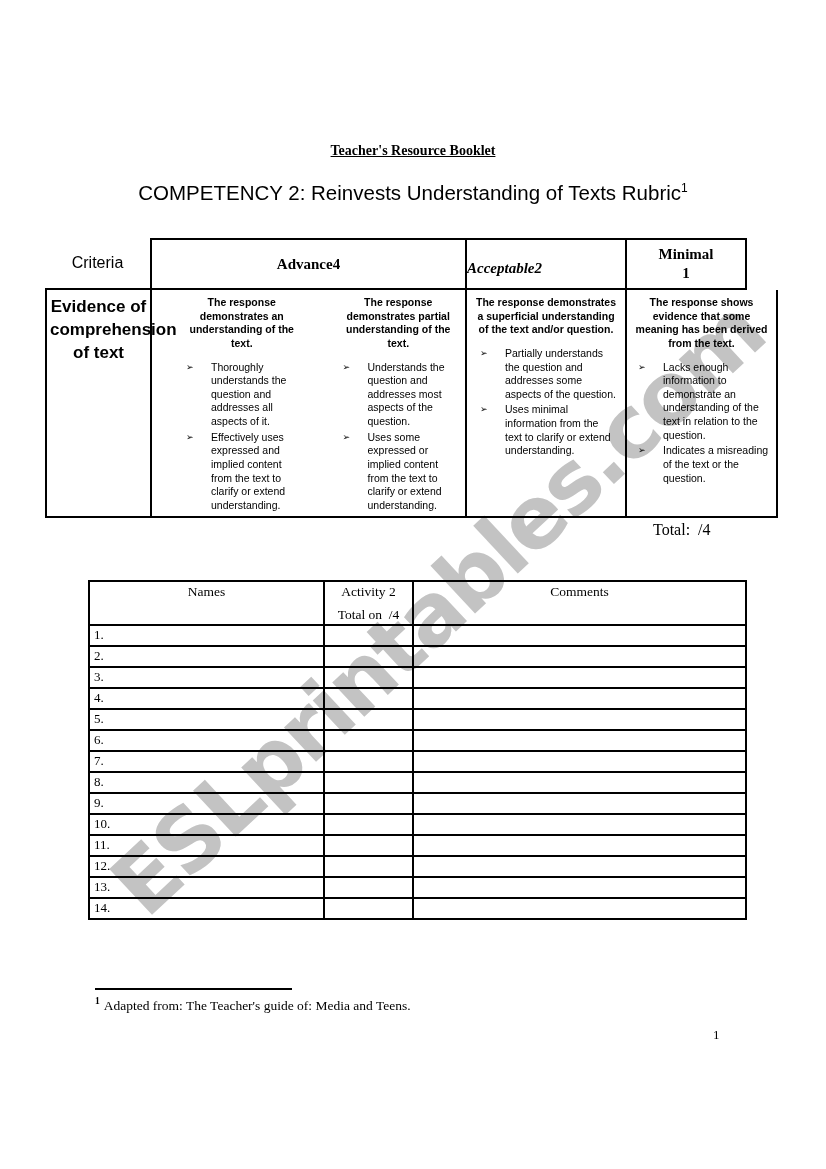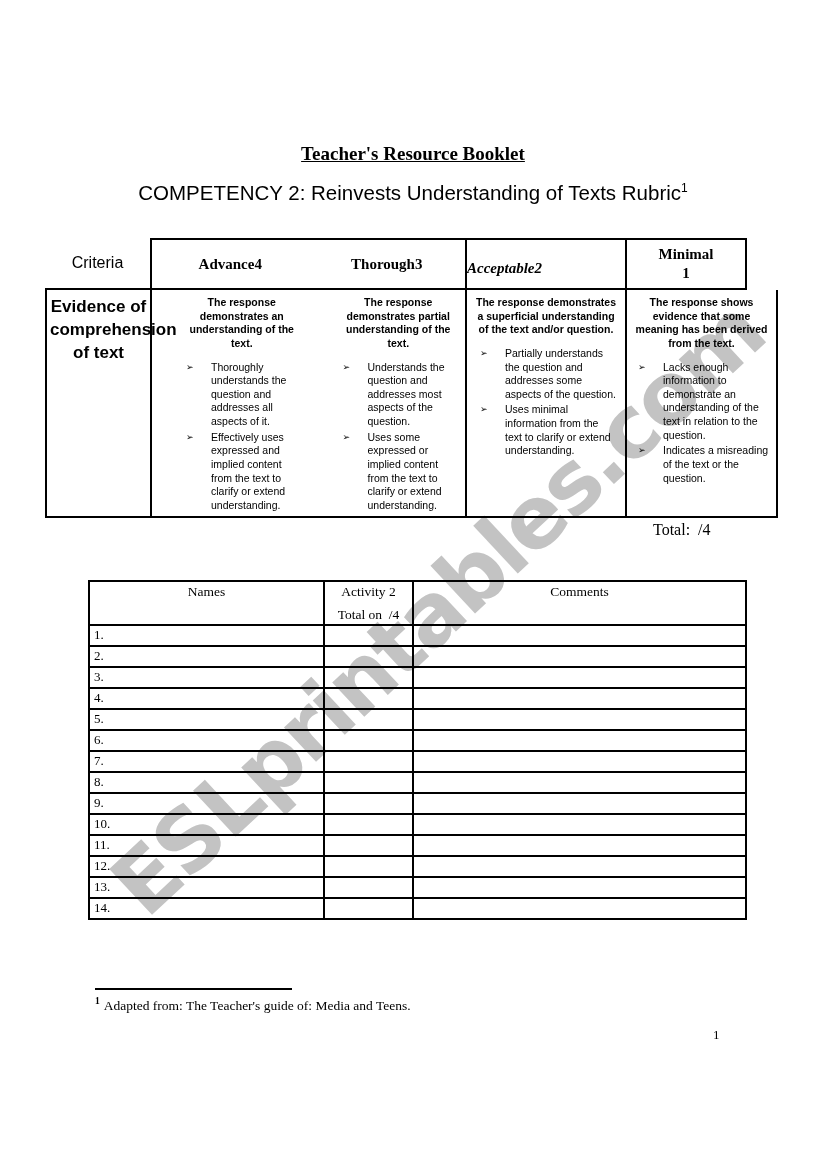--- a/index.html
+++ b/index.html
@@ -11,21 +11,21 @@
   
   .watermark{
     position:absolute;left:437px;top:608px;z-index:0;
     transform:translate(-50%,-50%) rotate(-43deg);
     font-family:"DejaVu Sans",sans-serif;font-weight:bold;
     font-size:86px;letter-spacing:-3px;color:#c3c3c3;white-space:nowrap;
   }
   
   .doc-title{
     top:143px;left:0;width:100%;text-align:center;
-    font-family:"Liberation Serif",serif;font-weight:bold;font-size:19px;
+    font-family:"Liberation Serif",serif;font-weight:bold;font-size:14px;
     text-decoration:underline;
   }
   .heading{
     top:181px;left:0;width:100%;text-align:center;margin:0;
     font-family:"Liberation Sans",sans-serif;font-weight:normal;font-size:20.5px;
   }
   .heading sup{font-size:12px;}
   
   .rubric{top:238px;left:45px;width:733px;height:280px;font-family:"Liberation Sans",sans-serif;}
   .rubric>div{position:absolute;box-sizing:border-box;}
@@ -103,24 +103,20 @@
 
   <h1 class="layer heading"><span>COMPETENCY 2: Reinvests Understanding of Texts Rubric</span><sup>1</sup></h1>
 
   <div class="layer rubric">
     <div class="r-criteria">Criteria</div>
 
     <div class="r-head-at">
       <div class="r-head-half">
         <div>Advance</div>
         <div>4</div>
-      </div>
-      <div class="r-head-half">
-        <div>Thorough</div>
-        <div>3</div>
       </div>
     </div>
 
     <div class="r-head-acc">
       <div>Acceptable</div>
       <div>2</div>
     </div>
 
     <div class="r-head-min">
       <div>Minimal</div>

